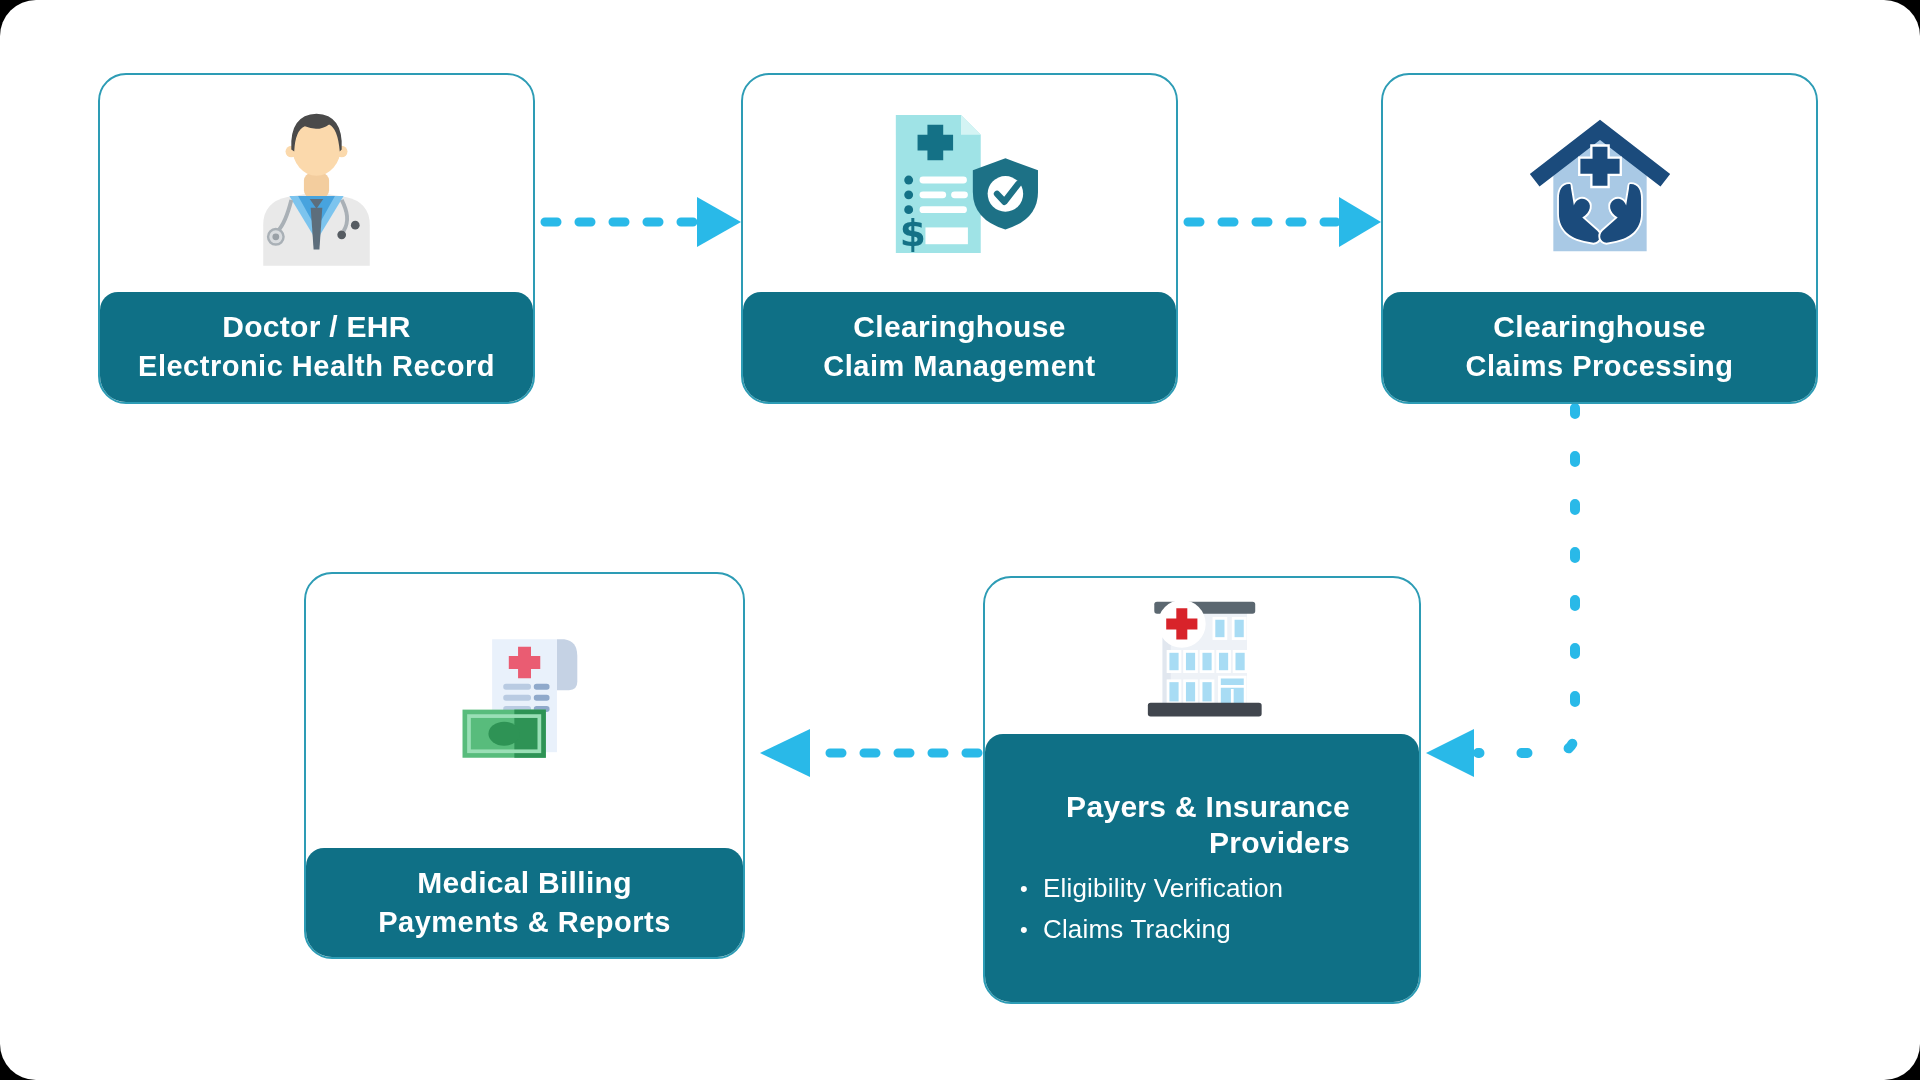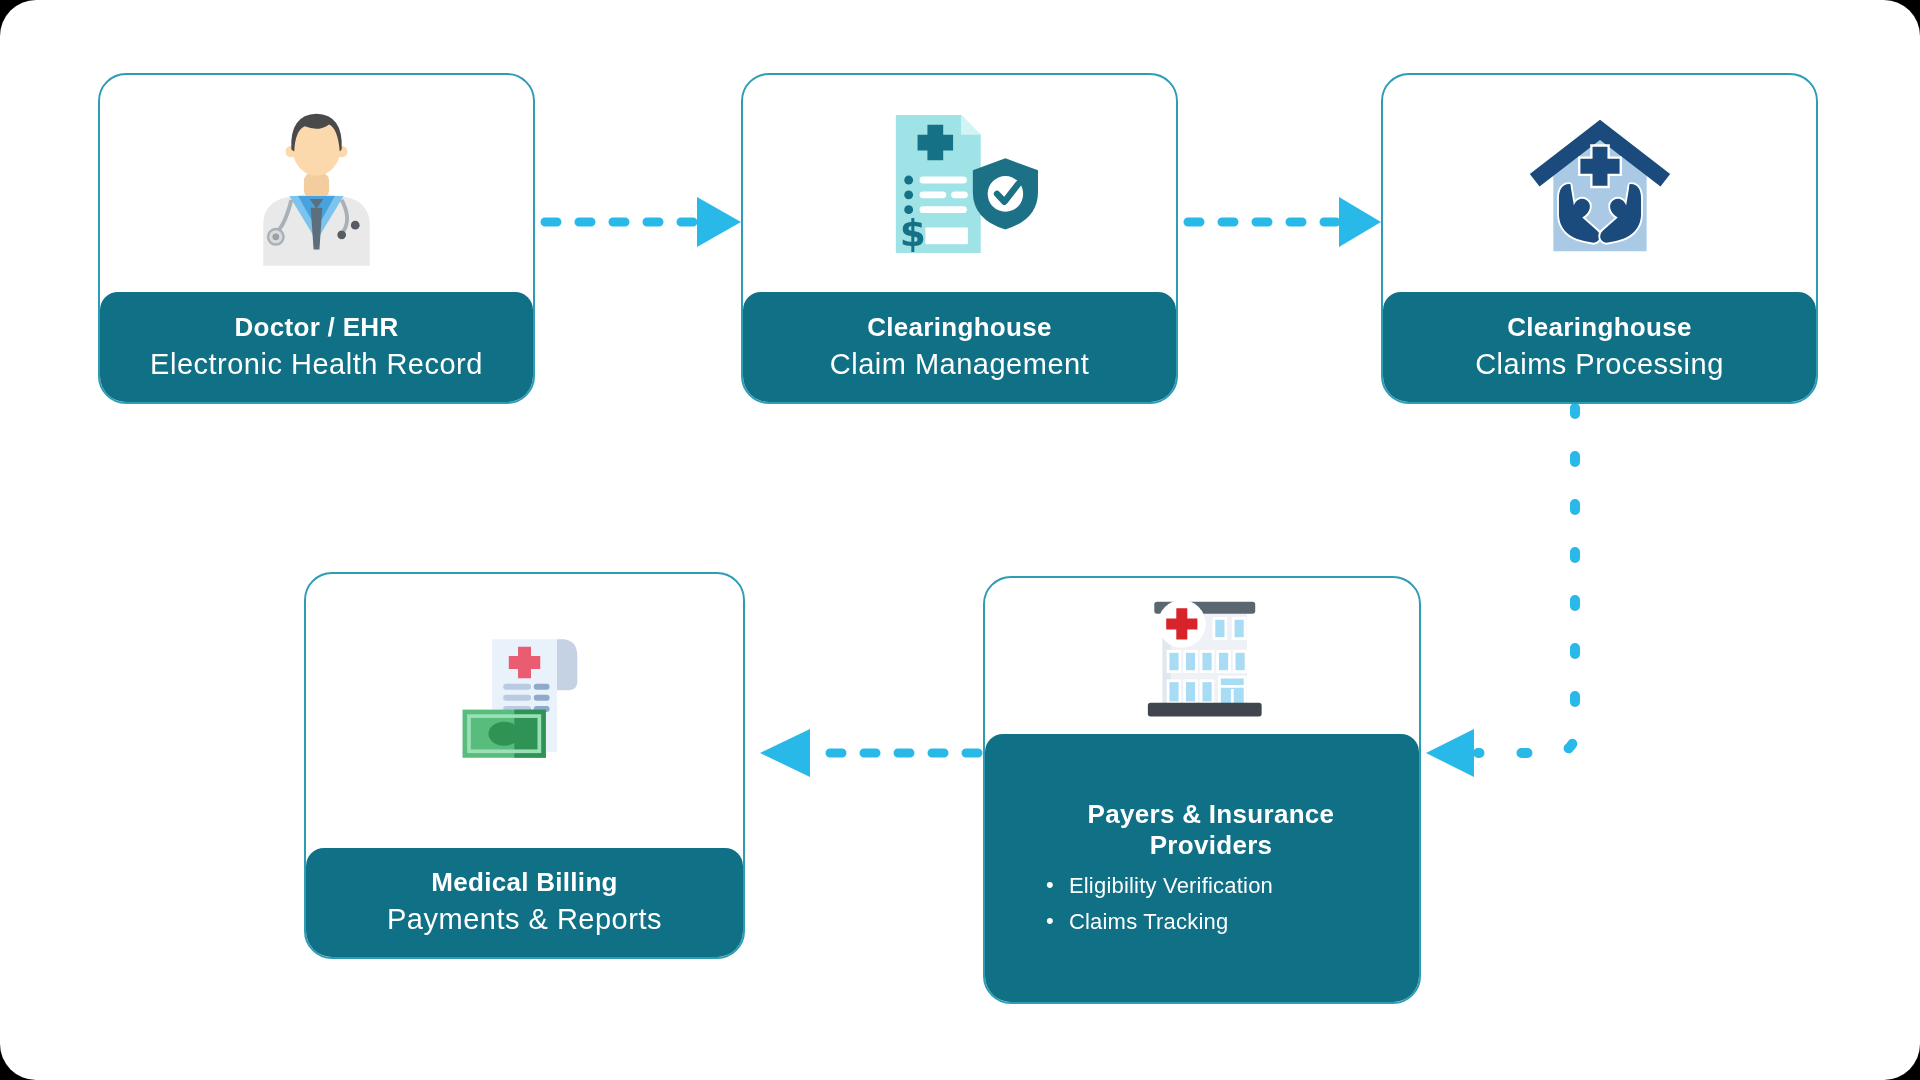--- a/index.html
+++ b/index.html
@@ -16,26 +16,26 @@
   }
   .icon-area{flex:1;display:flex;align-items:center;justify-content:center;}
   .banner{
     background:var(--banner-teal,#0f7086);color:#fff;
     border-radius:18px;margin-top:auto;
     display:flex;flex-direction:column;justify-content:center;align-items:center;
     text-align:center;box-sizing:border-box;
   }
   .card-1 .banner,.card-2 .banner,.card-3 .banner{height:110px;}
   .card-5 .banner{height:109px;}
-  .card-4 .banner{height:282px;align-items:flex-start;text-align:center;padding:18px 34px 20px 61px;}
-  .banner-title{font-size:26px;font-weight:bold;letter-spacing:.3px;line-height:1.2;}
-  .banner-subtitle{font-size:29px;font-weight:400;letter-spacing:.5px;line-height:1.25;margin-top:3px;}
+  .card-4 .banner{height:282px;align-items:flex-start;text-align:right;padding:18px 34px 20px 35px;}
+  .banner-title{font-size:30px;font-weight:bold;letter-spacing:.3px;line-height:1.2;}
+  .banner-subtitle{font-size:29px;font-weight:700;letter-spacing:.5px;line-height:1.25;margin-top:3px;}
   .card-4 .banner-title{max-width:330px;}
   .bullets{list-style:none;margin:12px 0 0;padding:0;display:flex;flex-direction:column;gap:10px;}
-  .bullets li{font-size:22px;display:flex;align-items:baseline;gap:15px;letter-spacing:.2px;}
+  .bullets li{font-size:26px;display:flex;align-items:baseline;gap:15px;letter-spacing:.2px;}
   .bullets li::before{content:"\2022";font-size:22px;position:relative;top:-1px;}
   .card-1{left:98px;top:73px;width:437px;height:331px;}
   .card-2{left:741px;top:73px;width:437px;height:331px;}
   .card-3{left:1381px;top:73px;width:437px;height:331px;}
   .card-4{left:983px;top:576px;width:438px;height:428px;}
   .card-5{left:304px;top:572px;width:441px;height:387px;}
   .arrows{position:absolute;left:0;top:0;pointer-events:none;}
   .arrow-line{stroke:var(--arrow-cyan,#29b9e8);fill:none;stroke-linecap:round;}
   .arrow-head{fill:var(--arrow-cyan,#29b9e8);}
 </style>

